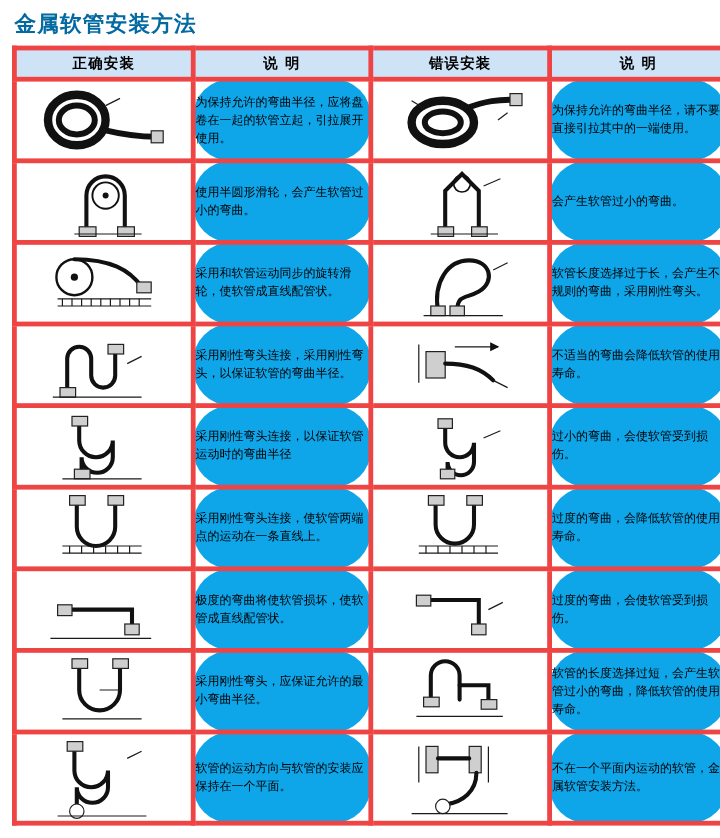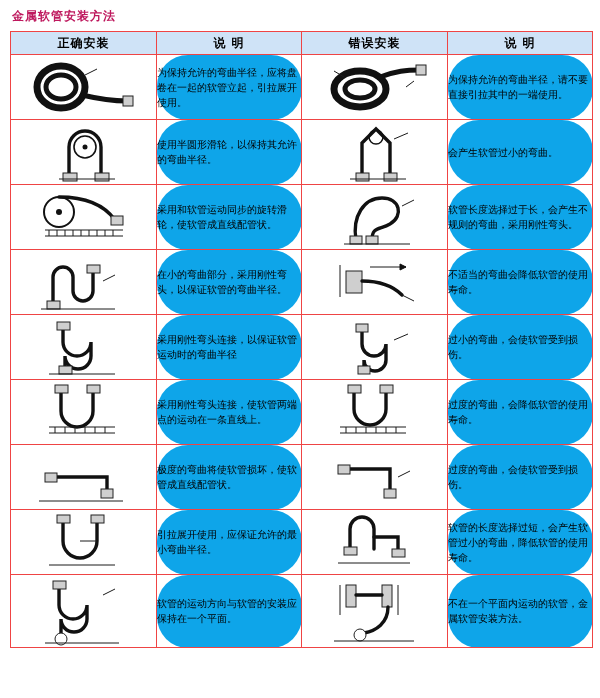--- a/index.html
+++ b/index.html
@@ -15,34 +15,34 @@
     overflow: hidden;
   }
   .page {
     position: relative;
     width: 600px;
     height: 698px;
     box-sizing: border-box;
     padding: 6px 10px 0 10px;
   }
   .page-title {
-    font-size: 12px;
+    font-size: 18px;
     font-weight: bold;
     letter-spacing: 1px;
     margin: 2px 0 6px 2px;
-    color: #be185d;
+    color: #0369a1;
   }
   table.matrix {
     border-collapse: collapse;
     width: 578px;
     table-layout: fixed;
     border: 1px solid #6f6f8f;
   }
   table.matrix td, table.matrix th {
-    border: 1px solid #ef4444;
+    border: 4px solid #ef4444;
     padding: 0;
     vertical-align: middle;
   }
   thead th {
     background: #cfe3f7;
     font-size: 12px;
     font-weight: bold;
     height: 22px;
     color: #000;
     letter-spacing: 1px;
@@ -115,21 +115,21 @@
         <td class="pic">
           <svg width="130" height="62" viewBox="0 0 130 62">
             <path class="thick2" d="M50 56 L50 26 A16 16 0 0 1 82 26 L82 56"></path>
             <circle cx="66" cy="26" r="11" fill="none" stroke="#111" stroke-width="1.6"></circle>
             <circle cx="66" cy="26" r="2.5" fill="#111"></circle>
             <rect x="44" y="52" width="14" height="8" class="gray"></rect>
             <rect x="76" y="52" width="14" height="8" class="gray"></rect>
             <path class="ln2" d="M40 58 L96 58"></path>
           </svg>
         </td>
-        <td class="desc">使用半圆形滑轮，以保持其允许的弯曲半径。</td>
+        <td class="desc">使用半圆形滑轮，会产生软管过小的弯曲。</td>
         <td class="pic">
           <svg width="130" height="62" viewBox="0 0 130 62">
             <path class="thick2" d="M52 56 L52 22 L66 8 L80 22 L80 56"></path>
             <circle cx="66" cy="16" r="7" fill="none" stroke="#111" stroke-width="1.4"></circle>
             <rect x="46" y="52" width="13" height="8" class="gray"></rect>
             <rect x="74" y="52" width="13" height="8" class="gray"></rect>
             <path class="ln2" d="M40 58 L96 58"></path>
             <path class="ln2" d="M84 18 L98 12"></path>
           </svg>
         </td>
@@ -164,21 +164,21 @@
       <tr>
         <td class="pic">
           <svg width="130" height="62" viewBox="0 0 130 62">
             <path class="thick2" d="M34 54 L34 26 A10 10 0 0 1 54 26 L54 40 A10 10 0 0 0 74 40 L74 20"></path>
             <rect x="28" y="50" width="13" height="8" class="gray"></rect>
             <rect x="68" y="14" width="13" height="8" class="gray"></rect>
             <path class="ln2" d="M22 58 L96 58"></path>
             <path class="ln2" d="M84 30 L96 24"></path>
           </svg>
         </td>
-        <td class="desc">在小的弯曲部分，采用刚性弯头，以保证软管的弯曲半径。</td>
+        <td class="desc">采用刚性弯头连接，采用刚性弯头，以保证软管的弯曲半径。</td>
         <td class="pic">
           <svg width="130" height="62" viewBox="0 0 130 62">
             <rect x="36" y="20" width="16" height="22" class="gray"></rect>
             <path class="thick2" d="M52 30 C70 30, 82 34, 92 44"></path>
             <path class="ln2" d="M92 44 L104 50"></path>
             <path class="ln2" d="M30 46 L30 14"></path>
             <path class="ln2" d="M60 16 L96 16"></path>
             <polygon class="flg" points="96,16 90,13 90,19"></polygon>
           </svg>
         </td>
@@ -255,21 +255,21 @@
       <tr>
         <td class="pic">
           <svg width="130" height="62" viewBox="0 0 130 62">
             <path class="thick2" d="M44 8 L44 30 A17 17 0 0 0 78 30 L78 8"></path>
             <rect x="38" y="4" width="13" height="8" class="gray"></rect>
             <rect x="72" y="4" width="13" height="8" class="gray"></rect>
             <path class="ln2" d="M61 30 L78 30"></path>
             <path class="ln2" d="M30 54 L96 54"></path>
           </svg>
         </td>
-        <td class="desc">引拉展开使用，应保证允许的最小弯曲半径。</td>
+        <td class="desc">采用刚性弯头，应保证允许的最小弯曲半径。</td>
         <td class="pic">
           <svg width="130" height="62" viewBox="0 0 130 62">
             <path class="thick2" d="M40 38 L40 18 A12 12 0 0 1 64 18 L64 38"></path>
             <path class="thick2" d="M64 26 L88 26 L88 40"></path>
             <rect x="34" y="36" width="13" height="8" class="gray"></rect>
             <rect x="82" y="38" width="13" height="8" class="gray"></rect>
             <path class="ln2" d="M28 52 L100 52"></path>
           </svg>
         </td>
         <td class="desc">软管的长度选择过短，会产生软管过小的弯曲，降低软管的使用寿命。</td>

